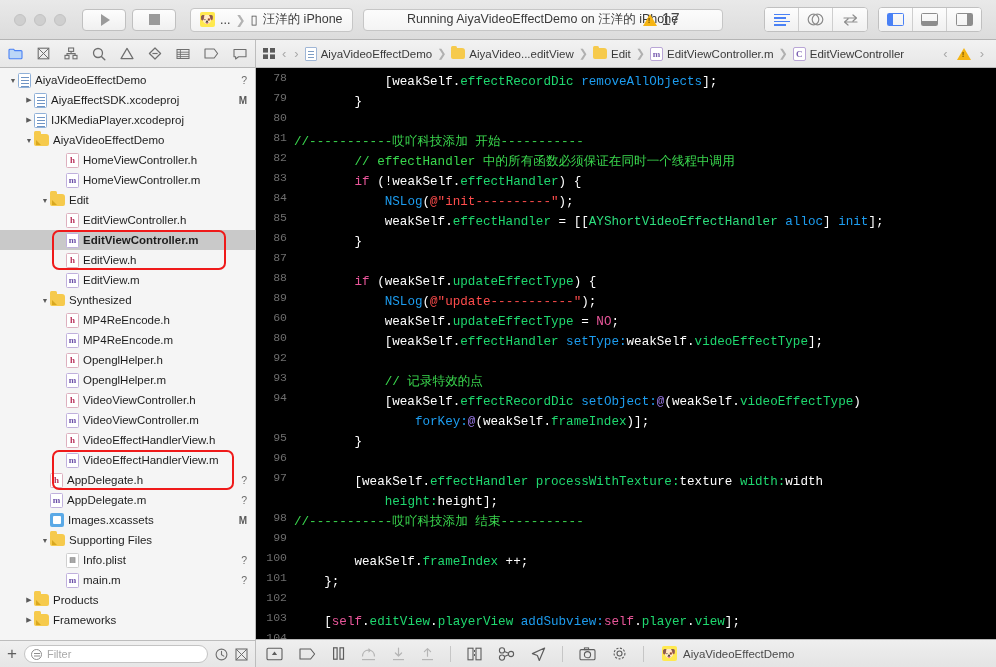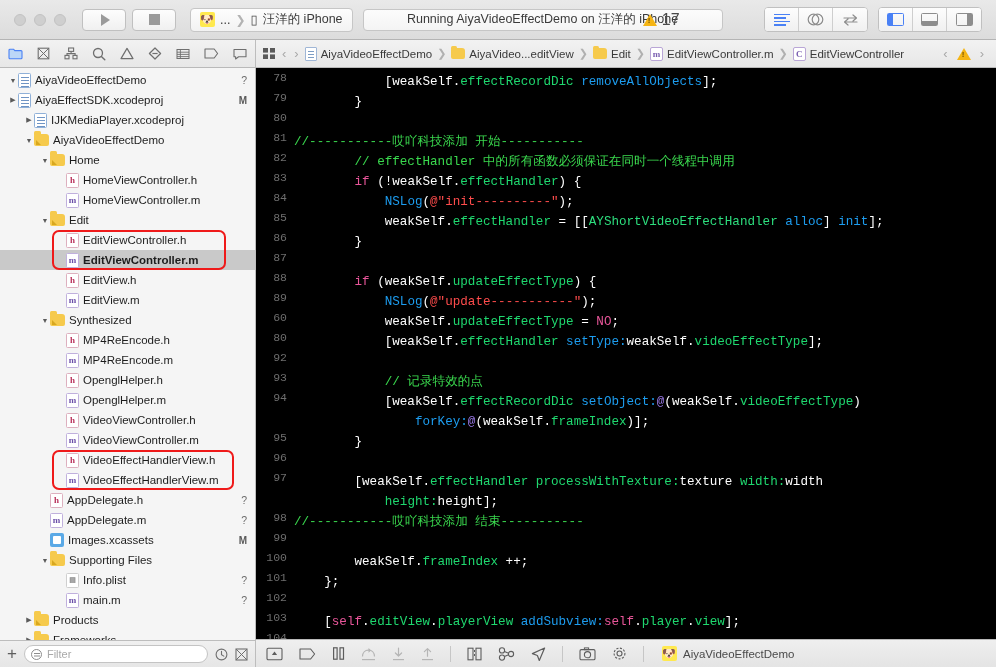--- a/index.html
+++ b/index.html
@@ -325,48 +325,41 @@
     <div class="navigator">
       <div class="tree" id="tree">
           <div class="row" style="padding-left: 8px;">
             <span class="disc">▼</span>
             <span class="rowicon">
               <span class="proj-ic"></span>
             </span>
             <span>AiyaVideoEffectDemo</span>
             <span class="st">?</span>
           </div>
-          <div class="row" style="padding-left: 8px;">
+          <div class="row" style="padding-left: 24px;">
             <span class="disc">▶</span>
             <span class="rowicon">
               <span class="proj-ic"></span>
             </span>
             <span>AiyaEffectSDK.xcodeproj</span>
             <span class="st m">M</span>
           </div>
           <div class="row" style="padding-left: 24px;">
             <span class="disc">▶</span>
             <span class="rowicon">
               <span class="proj-ic"></span>
             </span>
             <span>IJKMediaPlayer.xcodeproj</span>
           </div>
           <div class="row" style="padding-left: 24px;">
             <span class="disc">▼</span>
             <span class="rowicon">
               <span class="fold-ic grp"></span>
             </span>
             <span>AiyaVideoEffectDemo</span>
-          </div>
-          <div class="row" style="padding-left: 40px;">
-            <span class="disc">▼</span>
-            <span class="rowicon">
-              <span class="fold-ic grp"></span>
-            </span>
-            <span>Home</span>
           </div>
           <div class="row" style="padding-left: 56px;">
             <span class="disc"></span>
             <span class="rowicon">
               <span class="file-ic h">h</span>
             </span>
             <span>HomeViewController.h</span>
           </div>
           <div class="row" style="padding-left: 56px;">
             <span class="disc"></span>

